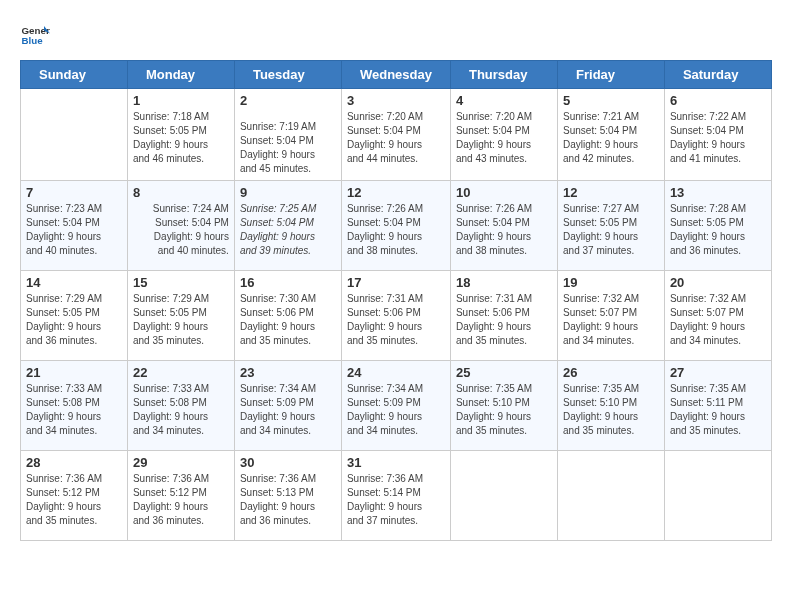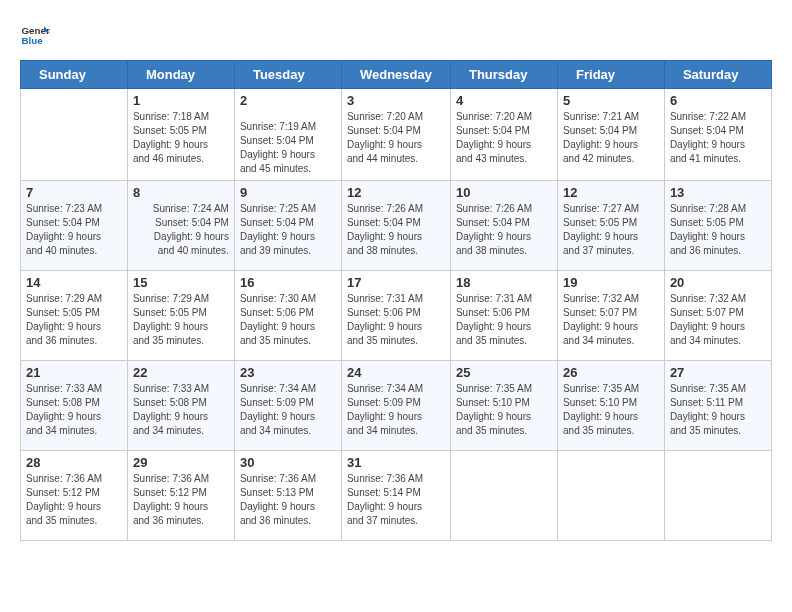--- a/index.html
+++ b/index.html
@@ -162,21 +162,21 @@
         </td>
         <td>
           <span class="day-num">8</span>
           <div class="day-info" style="white-space: pre-line; text-align: right;">Sunrise: 7:24 AM
 Sunset: 5:04 PM
 Daylight: 9 hours
 and 40 minutes.</div>
         </td>
         <td>
           <span class="day-num">9</span>
-          <div class="day-info" style="white-space: pre-line;">Sunrise: 7:25 AM
+          <div class="day-info" style="white-space: pre-line; font-style: italic;">Sunrise: 7:25 AM
 Sunset: 5:04 PM
 Daylight: 9 hours
 and 39 minutes.</div>
         </td>
         <td>
           <span class="day-num">12</span>
           <div class="day-info" style="white-space: pre-line;">Sunrise: 7:26 AM
 Sunset: 5:04 PM
 Daylight: 9 hours
 and 38 minutes.</div>

